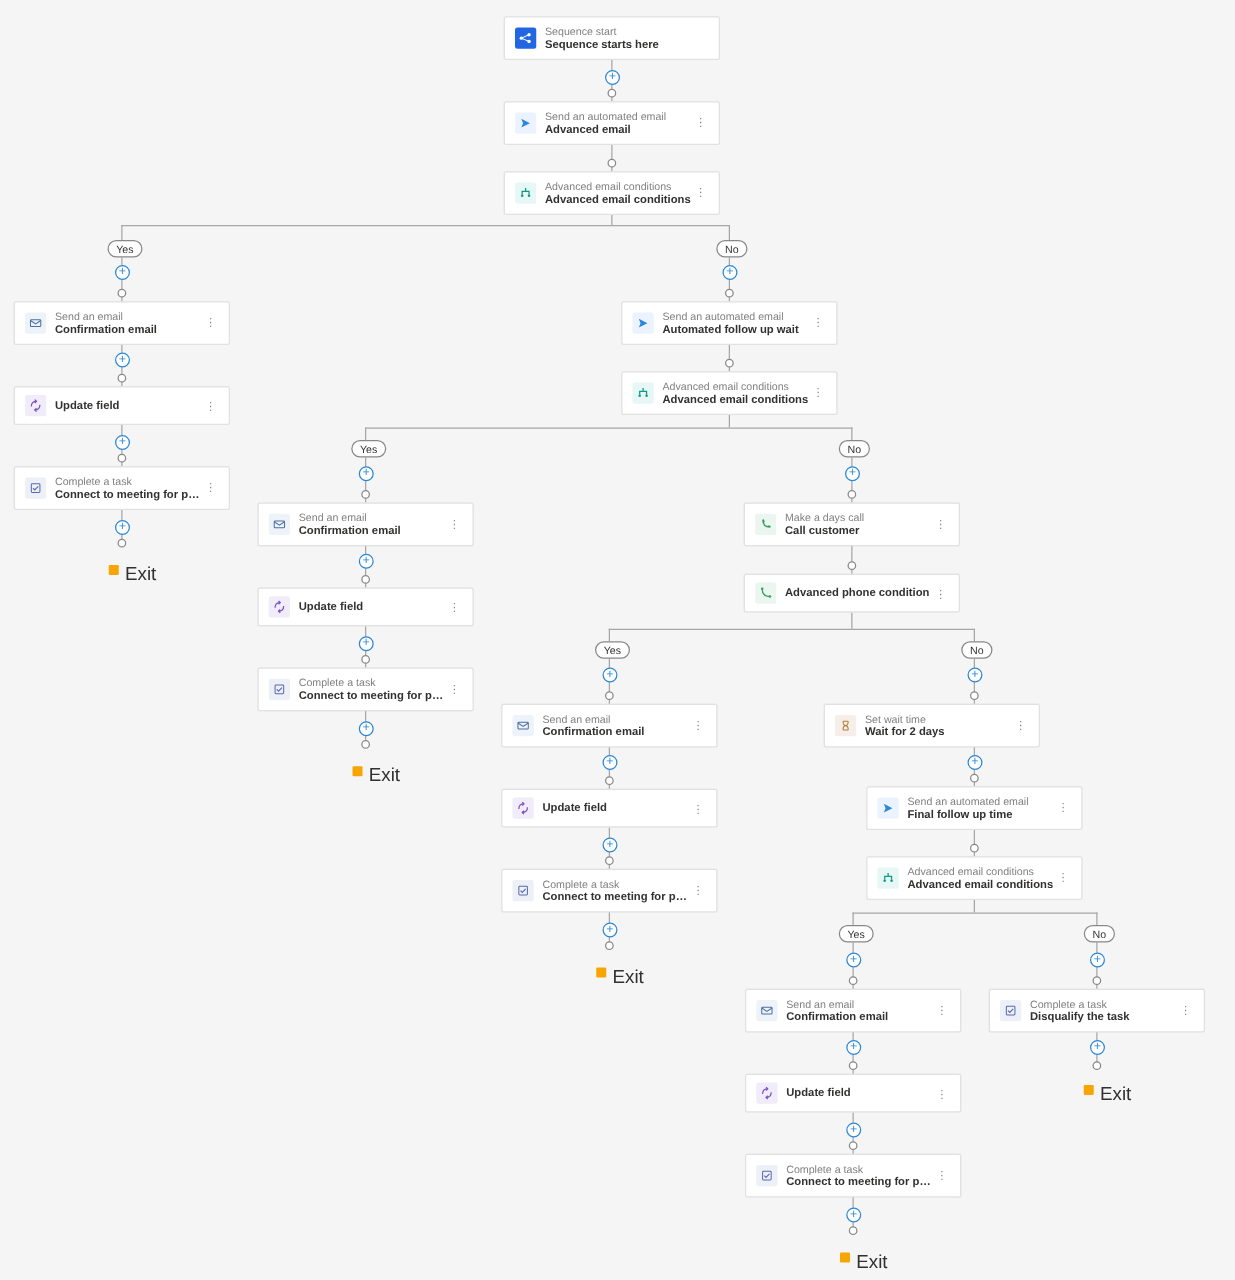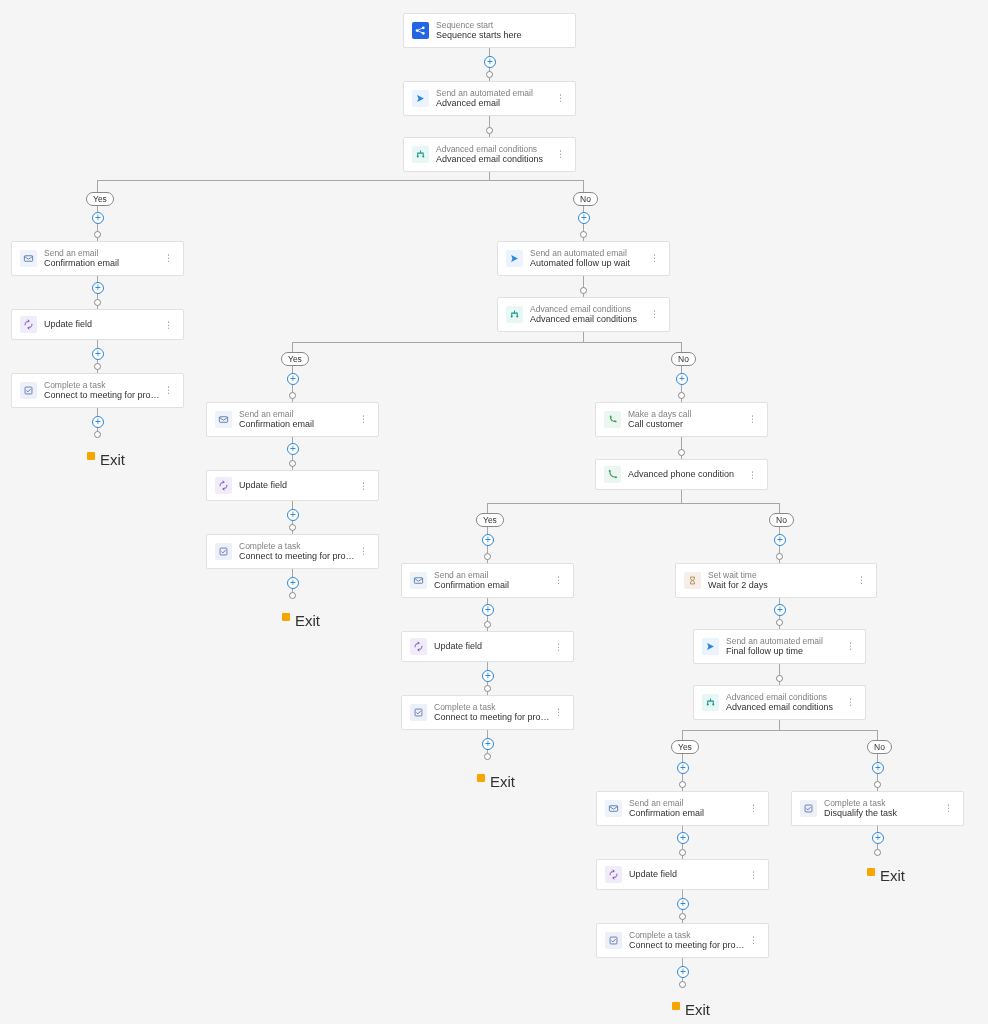--- a/index.html
+++ b/index.html
@@ -49,21 +49,21 @@
   .node .labels .subt {
     color: #808080;
     font-size: 8.5px;
     white-space: nowrap;
     overflow: hidden;
     text-overflow: ellipsis;
   }
   .node .labels .title {
     color: #323130;
     font-size: 9px;
-    font-weight: 400;
+    font-weight: 700;
     white-space: nowrap;
     overflow: hidden;
     text-overflow: ellipsis;
   }
   .node .dots {
     color: #888;
     padding: 0 2px;
     flex-shrink: 0;
   }
   .pill {
@@ -483,21 +483,21 @@
     </span>
     <span class="dots">⋮</span>
   </div>
   <div class="plus" style="left:482px; top:738px;">+</div>
   <div class="dot" style="left:484px; top:753px;"></div>
   <div class="exit-box" style="left:477px; top:774px;"></div>
   <div class="exit-text" style="left:490px; top:773px;">Exit</div>
 
   <div class="plus" style="left:774px; top:534px;">+</div>
   <div class="dot" style="left:776px; top:553px;"></div>
-  <div class="node" style="left:675px; top:563px; width:202px;">
+  <div class="node" style="left:659px; top:563px; width:173px;">
     <span class="icon ic-wait">
       <svg width="11" height="11" viewBox="0 0 16 16">
           <path d="M5 3 h6 M5 13 h6 M5 3 q0 5 3 5 q3 0 3 -5 M5 13 q0 -5 3 -5 q3 0 3 5" fill="none" stroke="currentColor" stroke-width="1.2"></path>
         </svg>
     </span>
     <span class="labels">
       <div class="subt">Set wait time</div>
       <div class="title">Wait for 2 days</div>
     </span>
     <span class="dots">⋮</span>

